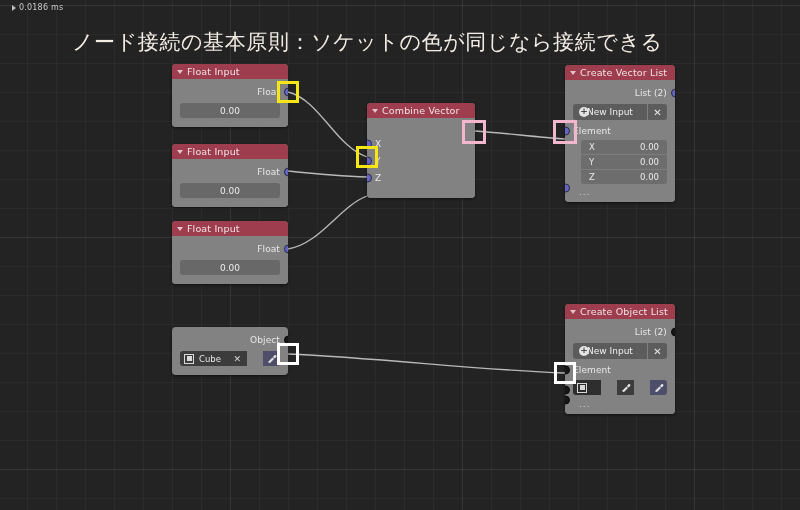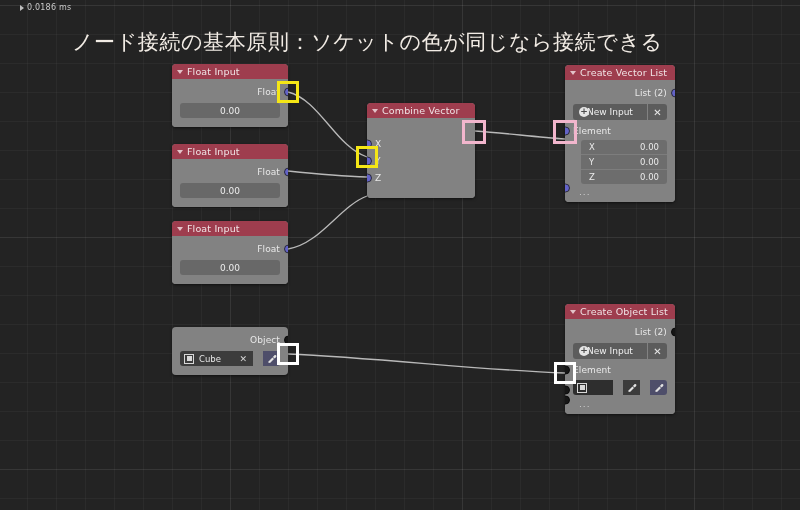--- a/index.html
+++ b/index.html
@@ -24,21 +24,21 @@
       232px 232px,
       232px 232px;
     background-position: -2px 5px, -2px 5px, -2px 5px, -2px 5px;
     font-family: "DejaVu Sans", "Liberation Sans", sans-serif;
     -webkit-font-smoothing: antialiased;
   }
 
   
   .stat {
     position: absolute;
-    left: 20px;
+    left: 12px;
     top: 3px;
     font-size: 8px;
     color: #c8c8c8;
     letter-spacing: 0.2px;
     display: flex;
     align-items: center;
     gap: 3px;
     white-space: nowrap;
   }
   .stat .tri {
@@ -213,21 +213,21 @@
     font-size: 10px;
     color: #e8e8e8;
   }
 
   
   .objfield {
     margin: 3px 8px;
     height: 15px;
     display: flex;
     align-items: stretch;
-    gap: 10px;
+    gap: 16px;
   }
   .objmain {
     flex: 1;
     background: #2e2e2e;
     border-radius: 3px 0 0 3px;
     display: flex;
     align-items: center;
     padding: 0 4px;
     gap: 5px;
     position: relative;

